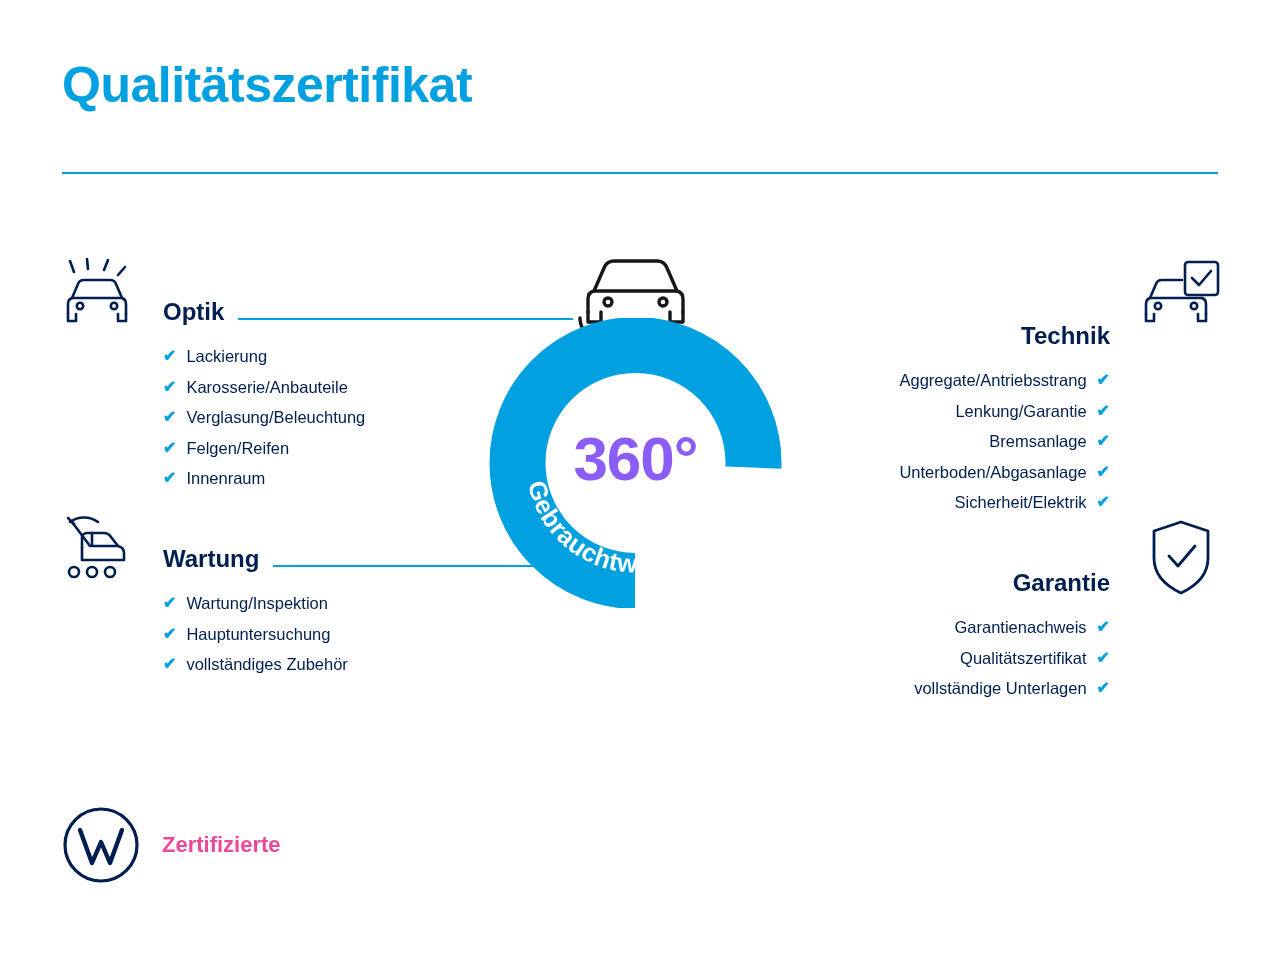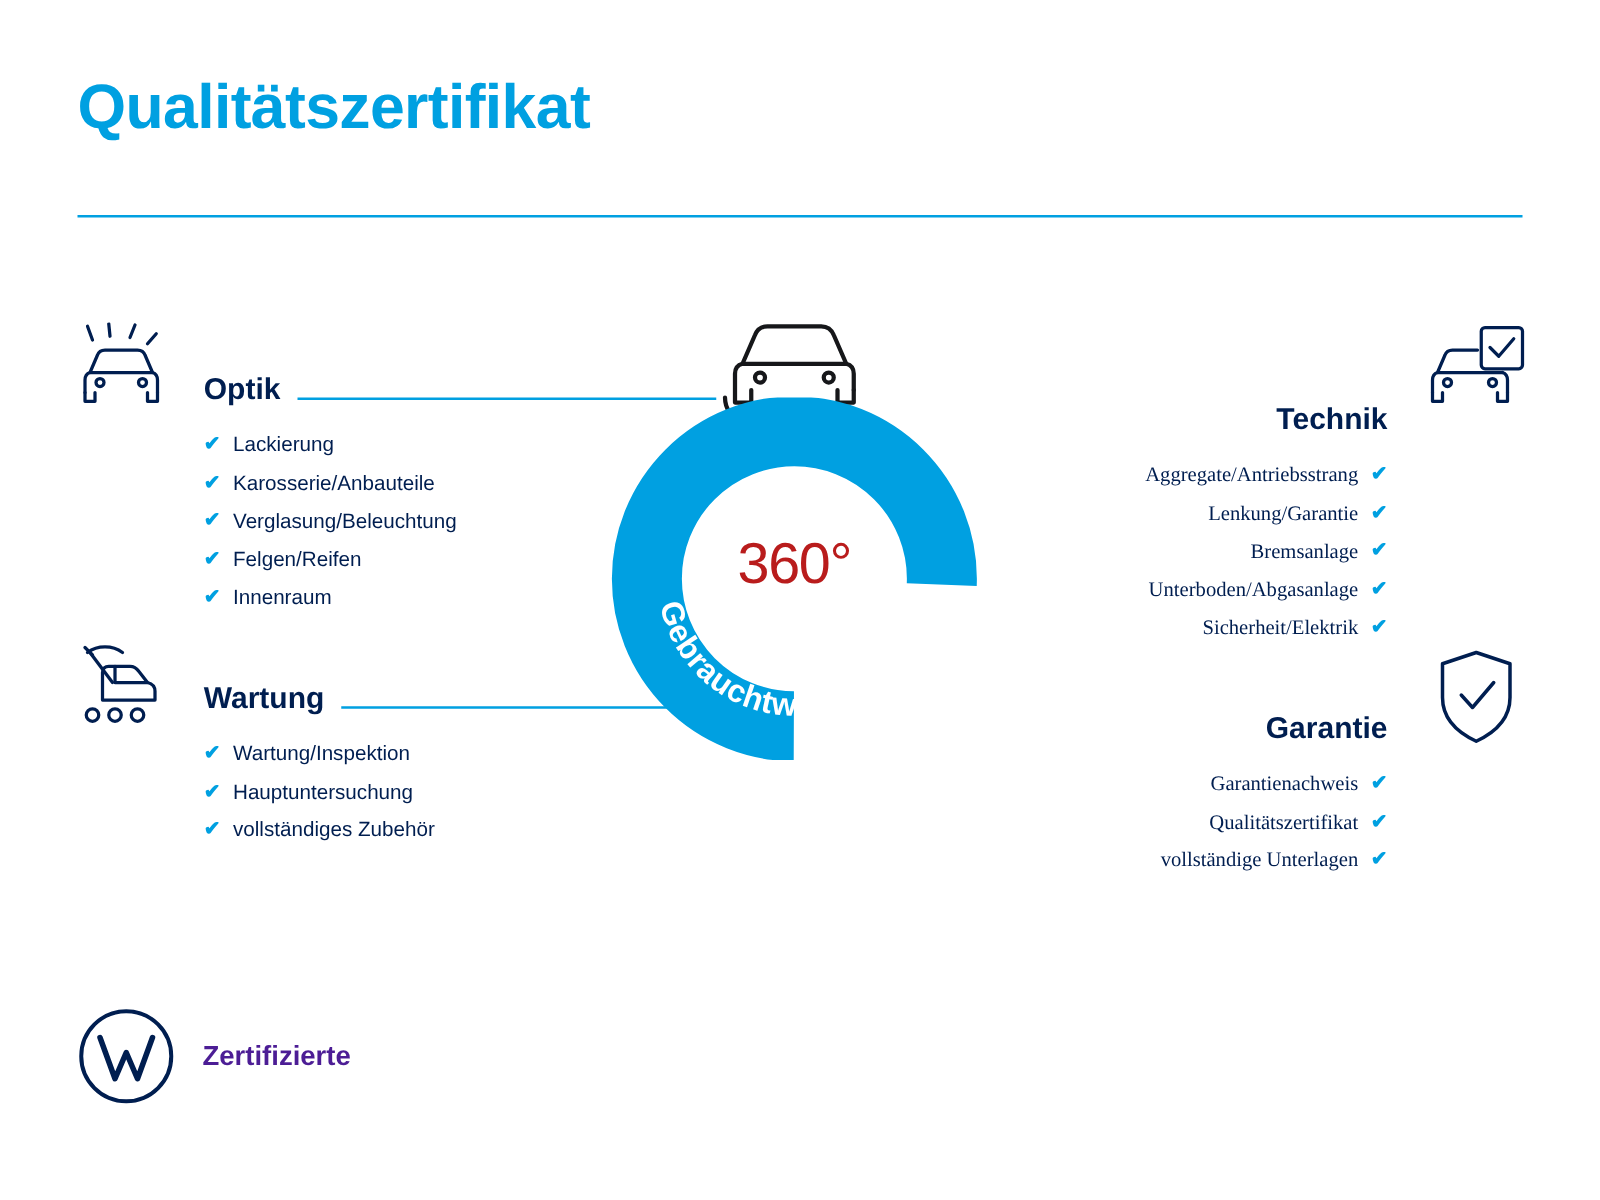--- a/index.html
+++ b/index.html
@@ -81,21 +81,21 @@
     font-weight: bold;
     line-height: 1;
   }
 
   
   .col-left .block-head { width: 410px; }
   .col-left .items li { justify-content: flex-start; }
 
   
   .col-right .block-head { width: 410px; flex-direction: column; }
-  .col-right .items li { justify-content: flex-end; font-family: Liberation Serif, serif; }
+  .col-right .items li { justify-content: flex-end; }
 
   
   .corner-icon {
     position: absolute;
     color: #001e50;
   }
 
   
   .badge {
     position: absolute;
@@ -110,23 +110,23 @@
     top: 0;
     width: 345px;
     height: 290px;
   }
   .badge-360 {
     position: absolute;
     left: 0;
     top: 105px;
     width: 345px;
     text-align: center;
-    font-size: 46px;
-    font-weight: normal;
-    color: #b91c1c;
+    font-size: 62px;
+    font-weight: bold;
+    color: #8b5cf6;
     letter-spacing: -1px;
   }
   .car-icon-top {
     position: absolute;
     left: 105px;
     top: -64px;
     width: 135px;
     height: 105px;
   }
 
@@ -136,21 +136,21 @@
     left: 62px;
     top: 806px;
     display: flex;
     align-items: center;
     gap: 22px;
   }
   .vw-logo { width: 78px; height: 78px; }
   .footer-text {
     font-size: 22px;
     font-weight: bold;
-    color: #4c1d95;
+    color: #ec4899;
     line-height: 1.3;
   }
 </style>
 </head>
 <body>
 
 <div class="page-title">Qualitätszertifikat</div>
 <div class="title-rule"></div>
 
 <div class="block col-left" style="left:163px; top:300px;">

